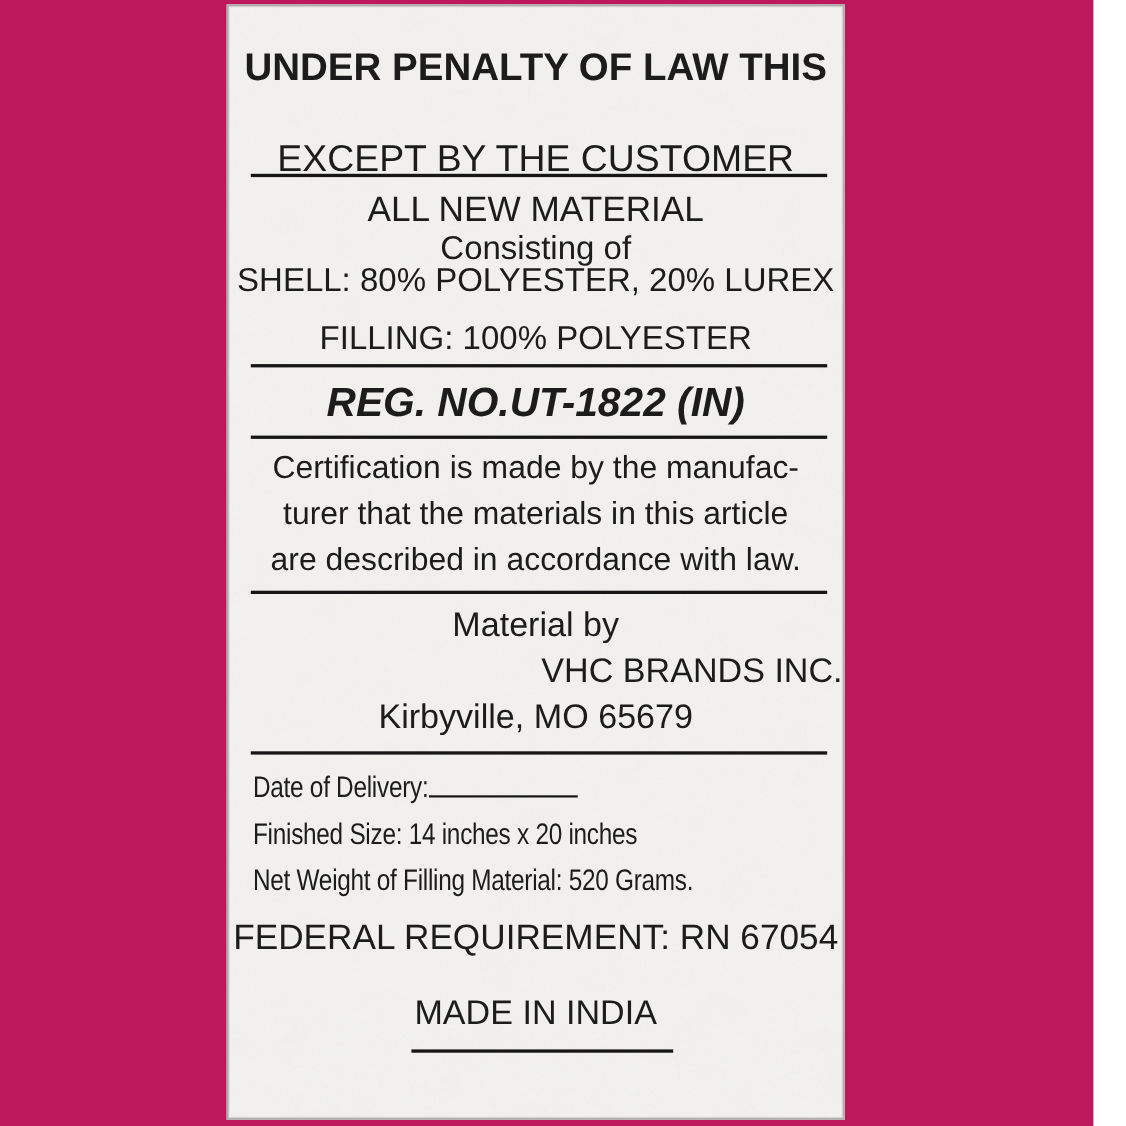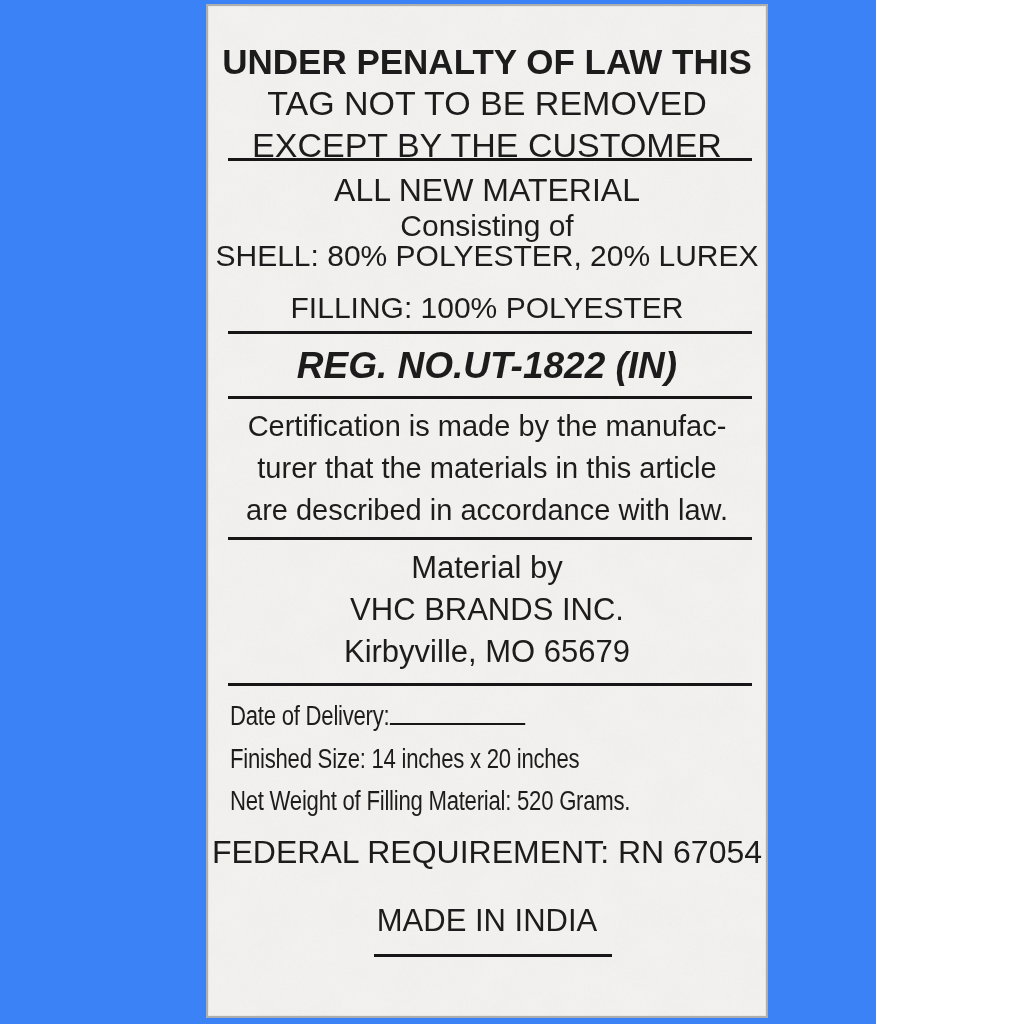--- a/index.html
+++ b/index.html
@@ -4,22 +4,22 @@
 <style>
   * { margin: 0; padding: 0; box-sizing: border-box; }
   html, body {
     width: 1024px; height: 1024px;
     background: #ffffff;
     font-family: "Liberation Sans", sans-serif;
     overflow: hidden;
   }
   .canvas {
     position: relative;
-    width: 876px; height: 1024px;
-    background: #3b82f6;
+    width: 994px; height: 1024px;
+    background: #be185d;
   }
   .tag {
     position: absolute;
     left: 206px; top: 4px;
     width: 562px; height: 1014px;
     background: #f1f0ee;
     border: 2px solid #aeaeac;
     box-shadow: inset 0 0 0 1px #e3e2e0;
     color: #1c1c1c;
   }
@@ -84,40 +84,39 @@
       </filter>
       <filter id="paperGrain">
         <feTurbulence type="fractalNoise" baseFrequency="0.35" numOctaves="2" seed="11" stitchTiles="stitch"></feTurbulence>
         <feColorMatrix type="matrix" values="0 0 0 0 0.55  0 0 0 0 0.55  0 0 0 0 0.53  0 0 0 0.12 0"></feColorMatrix>
       </filter>
       <rect width="100%" height="100%" filter="url(#paperMottle)"></rect>
       <rect width="100%" height="100%" filter="url(#paperGrain)"></rect>
     </svg>
 
     <div class="ln bold" style="top:56px;  font-size:35px;">UNDER PENALTY OF LAW THIS</div>
-    <div class="ln" style="top:97px;  font-size:34px;">TAG NOT TO BE REMOVED</div>
     <div class="ln" style="top:139px; font-size:34px;">EXCEPT BY THE CUSTOMER</div>
     <div class="rule" style="top:152px;"></div>
 
     <div class="ln" style="top:184px; font-size:32px;">ALL NEW MATERIAL</div>
     <div class="ln" style="top:220px; font-size:30px;">Consisting of</div>
     <div class="ln" style="top:250px; font-size:30px;text-align:center;">SHELL: 80% POLYESTER, 20% LUREX</div>
     <div class="ln" style="top:302px; font-size:30px;">FILLING: 100% POLYESTER</div>
     <div class="rule" style="top:325px;"></div>
 
     <div class="ln bold" style="top:360px; font-size:37px;font-style:italic;">REG. NO.UT-1822 (IN)</div>
     <div class="rule" style="top:390px;"></div>
 
     <div class="ln" style="top:420px; font-size:29px;">Certification is made by the manufac-</div>
     <div class="ln" style="top:462px; font-size:29px;">turer that the materials in this article</div>
     <div class="ln" style="top:504px; font-size:29px;">are described in accordance with law.</div>
     <div class="rule" style="top:531px;"></div>
 
     <div class="ln" style="top:562px; font-size:31px;">Material by</div>
-    <div class="ln" style="top:604px; font-size:31px;">VHC BRANDS INC.</div>
+    <div class="ln" style="top:604px; font-size:31px;text-align:right;">VHC BRANDS INC.</div>
     <div class="ln" style="top:646px; font-size:31px;">Kirbyville, MO 65679</div>
     <div class="rule" style="top:677px;"></div>
 
     <div class="ln cond" style="top:709px;"><span>Date of Delivery:</span><span class="blank-line"></span></div>
     <div class="ln cond" style="top:753px;">Finished Size: 14 inches x 20 inches</div>
     <div class="ln cond" style="top:795px;">Net Weight of Filling Material: 520 Grams.</div>
 
     <div class="ln" style="top:846px; font-size:32px;">FEDERAL REQUIREMENT: RN 67054</div>
     <div class="ln" style="top:915px; font-size:31px;">MADE IN INDIA</div>
 

